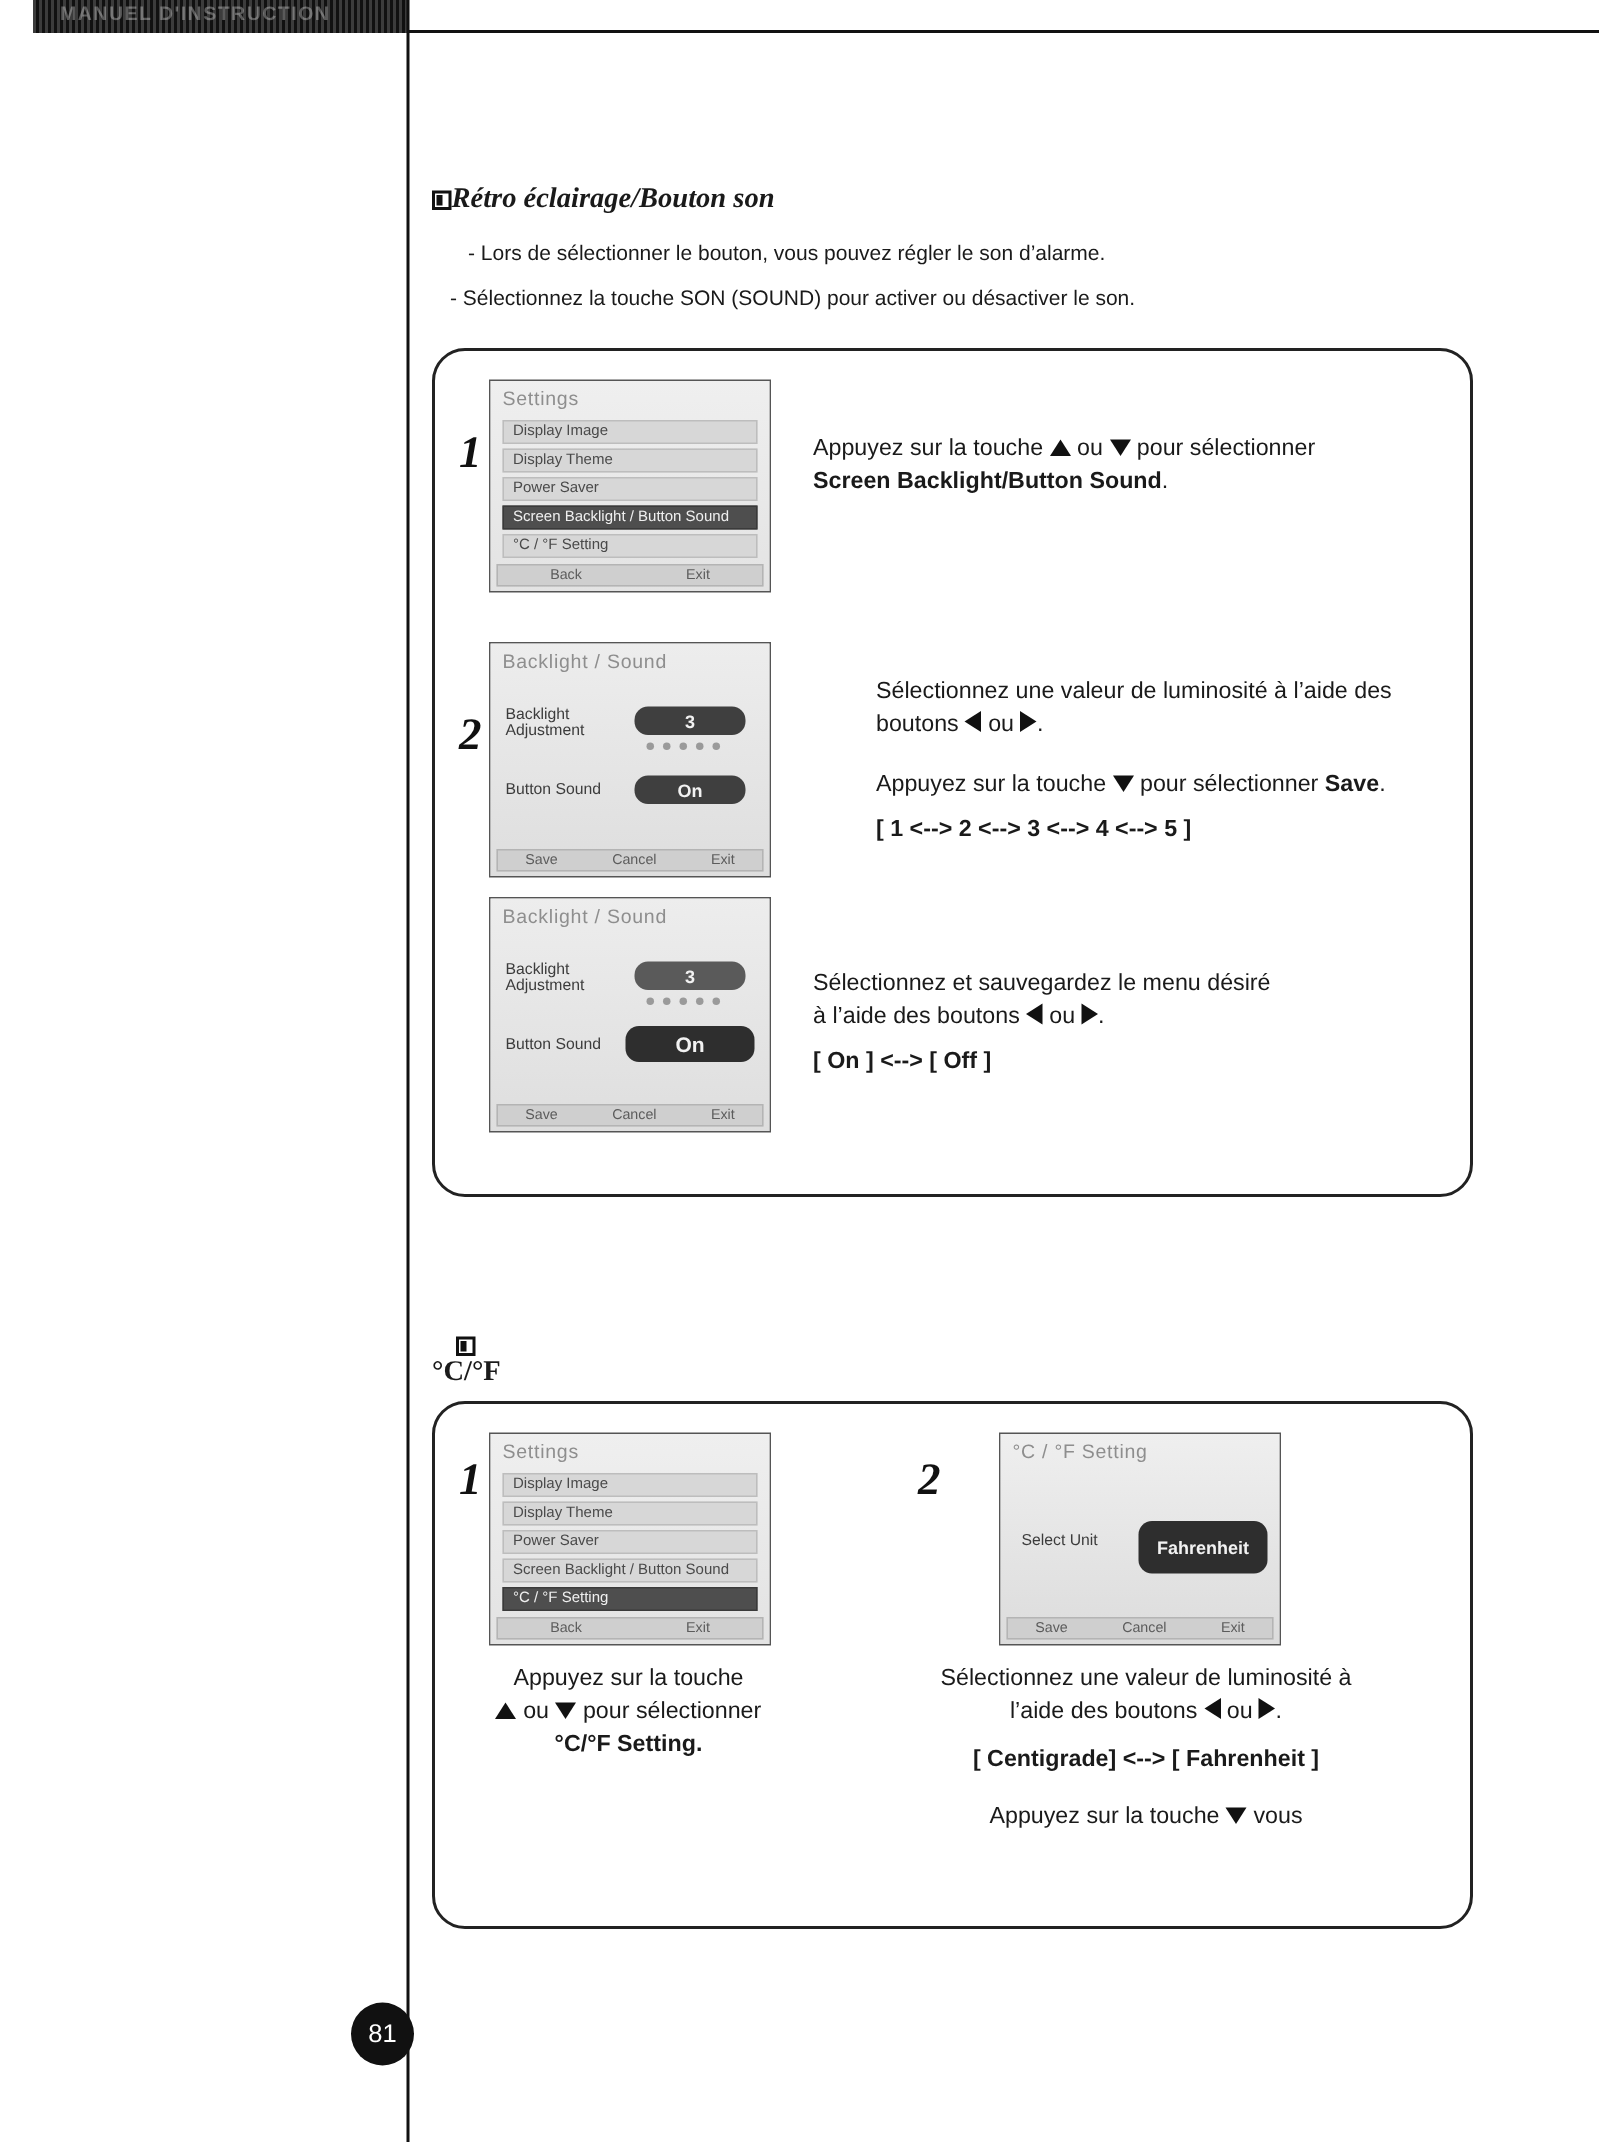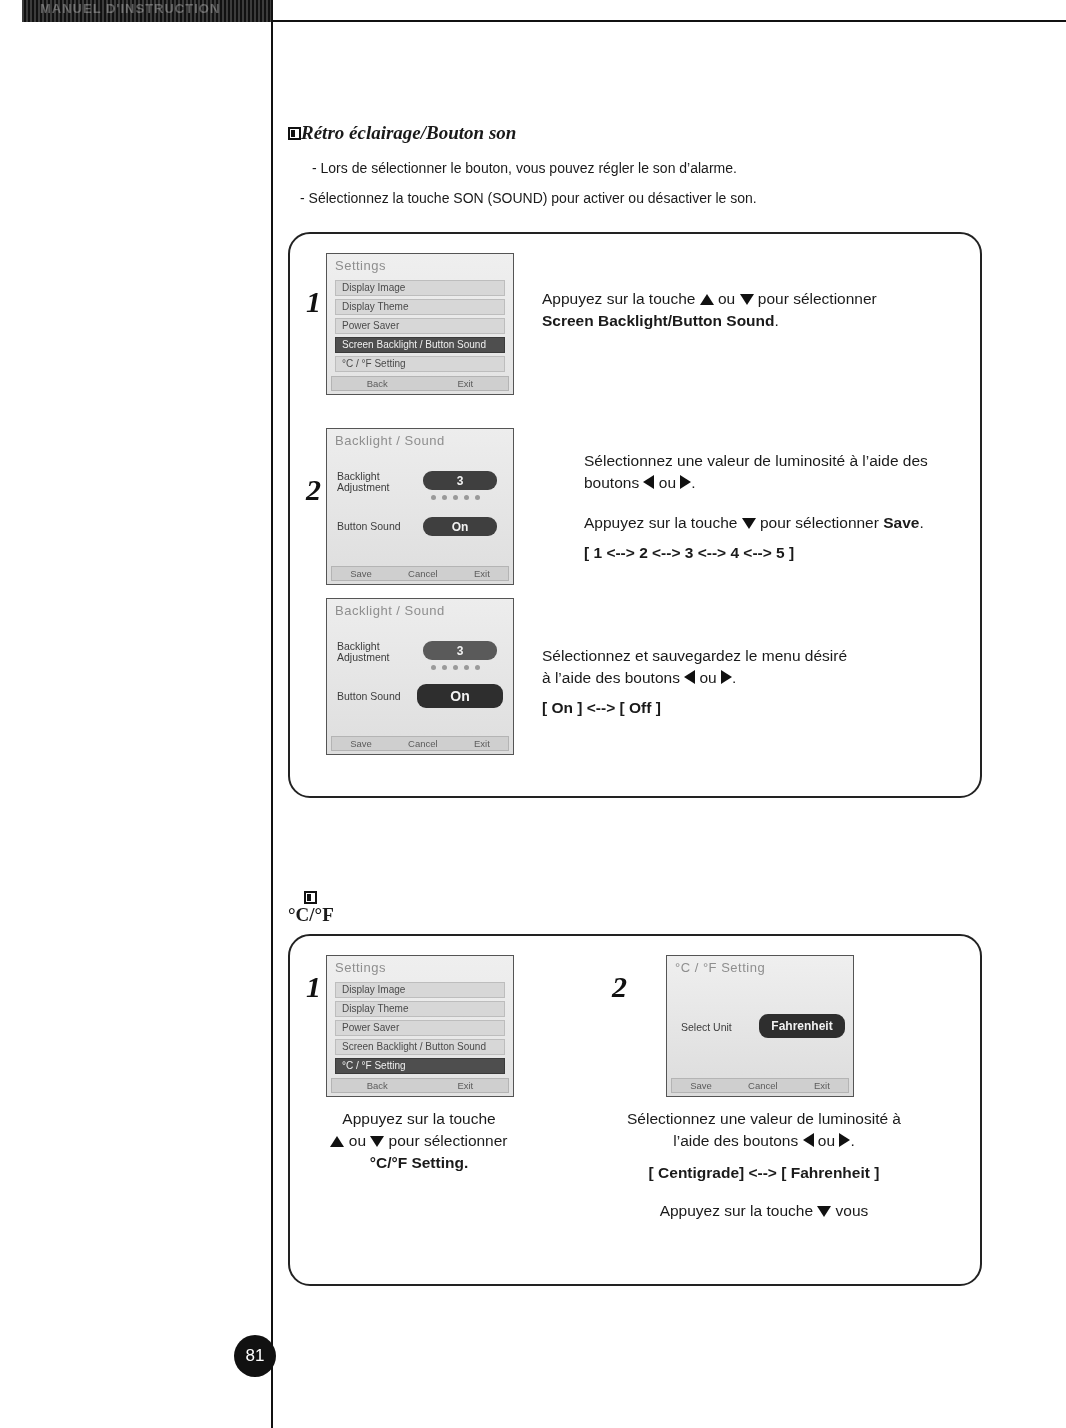--- a/index.html
+++ b/index.html
@@ -274,21 +274,21 @@
     <div><span class="tri-up"></span><span> ou </span><span class="tri-dn"></span><span> pour sélectionner</span></div>
     <div><b>°C/°F Setting.</b></div>
   </div>
 
   <div class="step-num" style="left:612px; top:970px;">2</div>
 
   <div class="lcd" style="left:666px; top:955px; width:186px; height:140px;">
     <div class="lcd-inner" style="background:linear-gradient(180deg,#efefef,#dcdcdc);"></div>
     <div class="lcd-title">°C / °F Setting</div>
     <div class="lcd-label" style="left:14px; top:66px;">Select Unit</div>
-    <div class="lcd-pill" style="left:92px; top:58px; width:86px; height:24px; background:#2e2e2e; font-size:12px;">Fahrenheit</div>
+    <div class="lcd-pill" style="left:92px; top:58px; width:86px; height:35px; background:#2e2e2e; font-size:12px;">Fahrenheit</div>
     <div class="lcd-bottom">
       <span>Save</span>
       <span>Cancel</span>
       <span>Exit</span>
     </div>
   </div>
 
   <div class="para ctr" style="left:594px; top:1108px; width:340px;">
     <div><span>Sélectionnez une valeur de luminosité à</span></div>
     <div><span>l’aide des boutons </span><span class="tri-l"></span><span> ou </span><span class="tri-r"></span><span>.</span></div>

